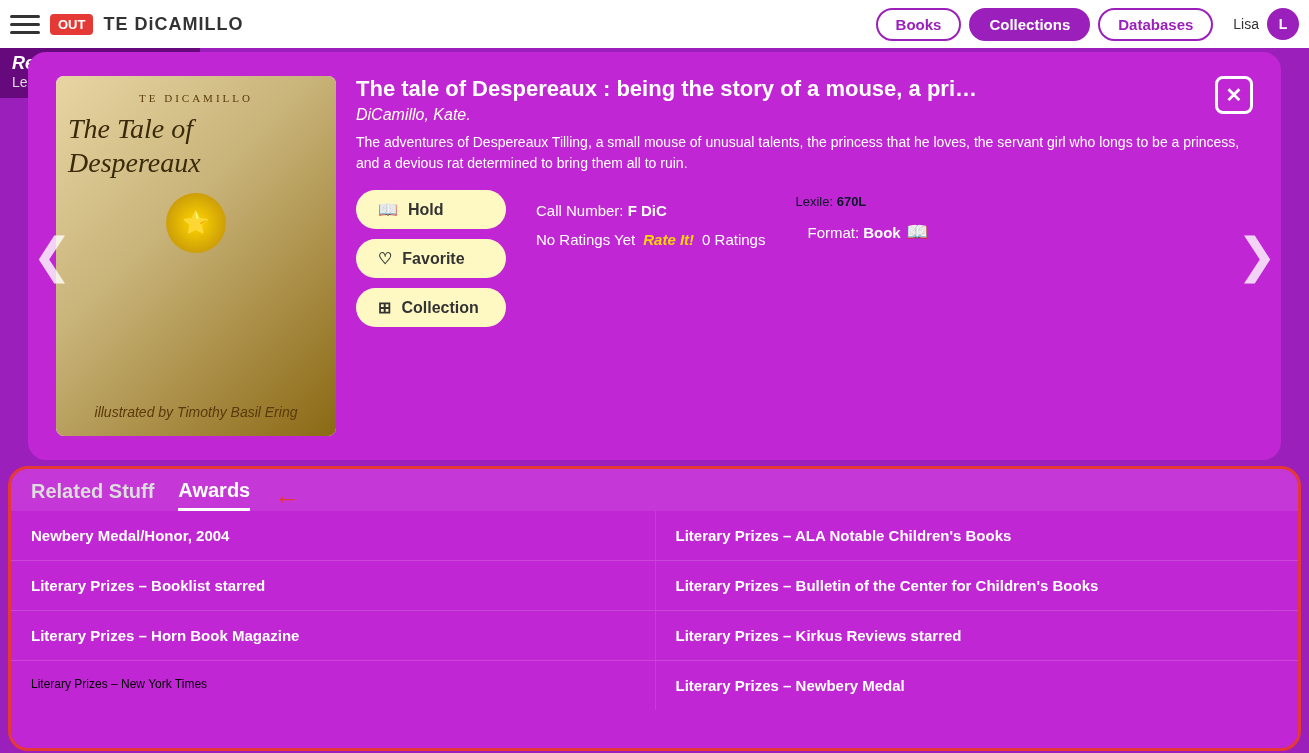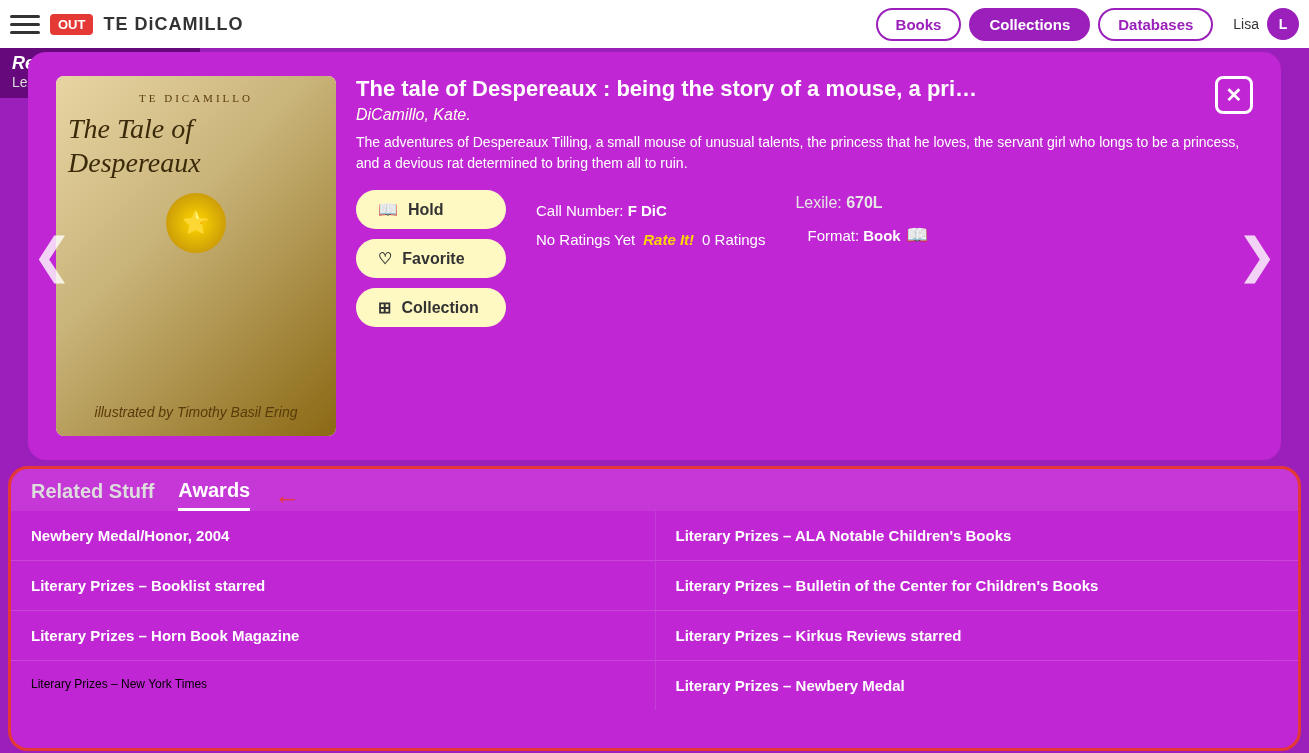--- a/index.html
+++ b/index.html
@@ -203,21 +203,21 @@
           <strong>F DiC</strong>
         </div>
         <div style="font-size:15px;color:#fff;display:flex;align-items:center;gap:8px;">
           <span>No Ratings Yet</span>
           <a style="color:#ffd700;font-weight:bold;font-style:italic;cursor:pointer;text-decoration:none;">Rate It!</a>
           <span>0 Ratings</span>
         </div>
       </div>
 
       <div style="display:flex;flex-direction:column;gap:12px;margin-top:4px;">
-        <div style="font-size:16px;color:#e5e5e5;">
+        <div style="font-size:13px;color:#0f172a;">
           <span>Lexile:</span>
           <strong>670L</strong>
         </div>
         <div style="font-size:15px;color:#fff;display:flex;align-items:center;margin-left:12px;">
           <span>Format:</span>
           <strong style="margin-left:4px;">Book</strong>
           <span style="font-size:18px;margin-left:6px;">📖</span>
         </div>
       </div>
     </div>

